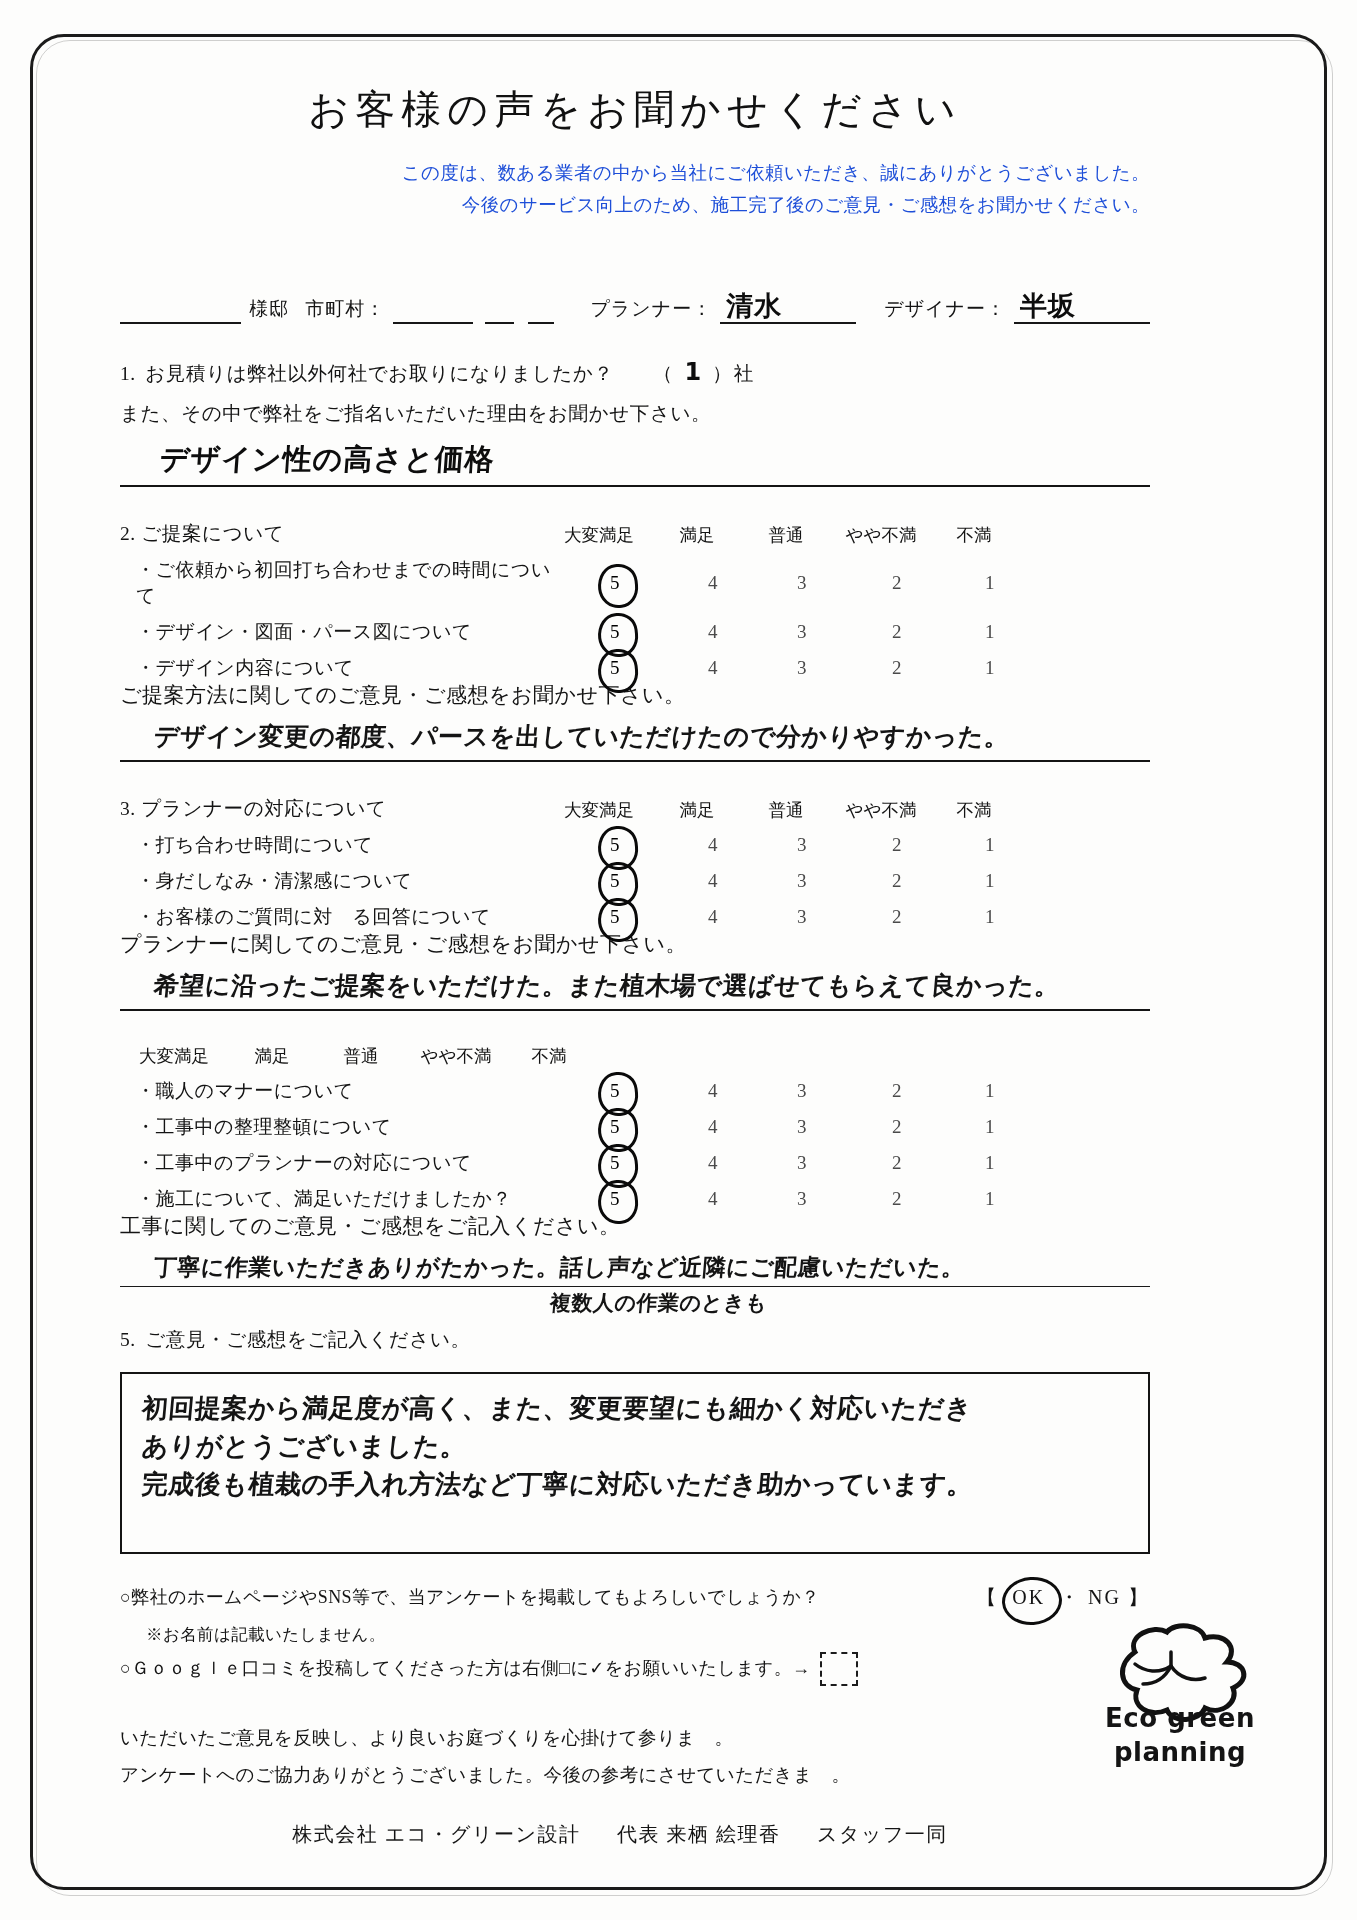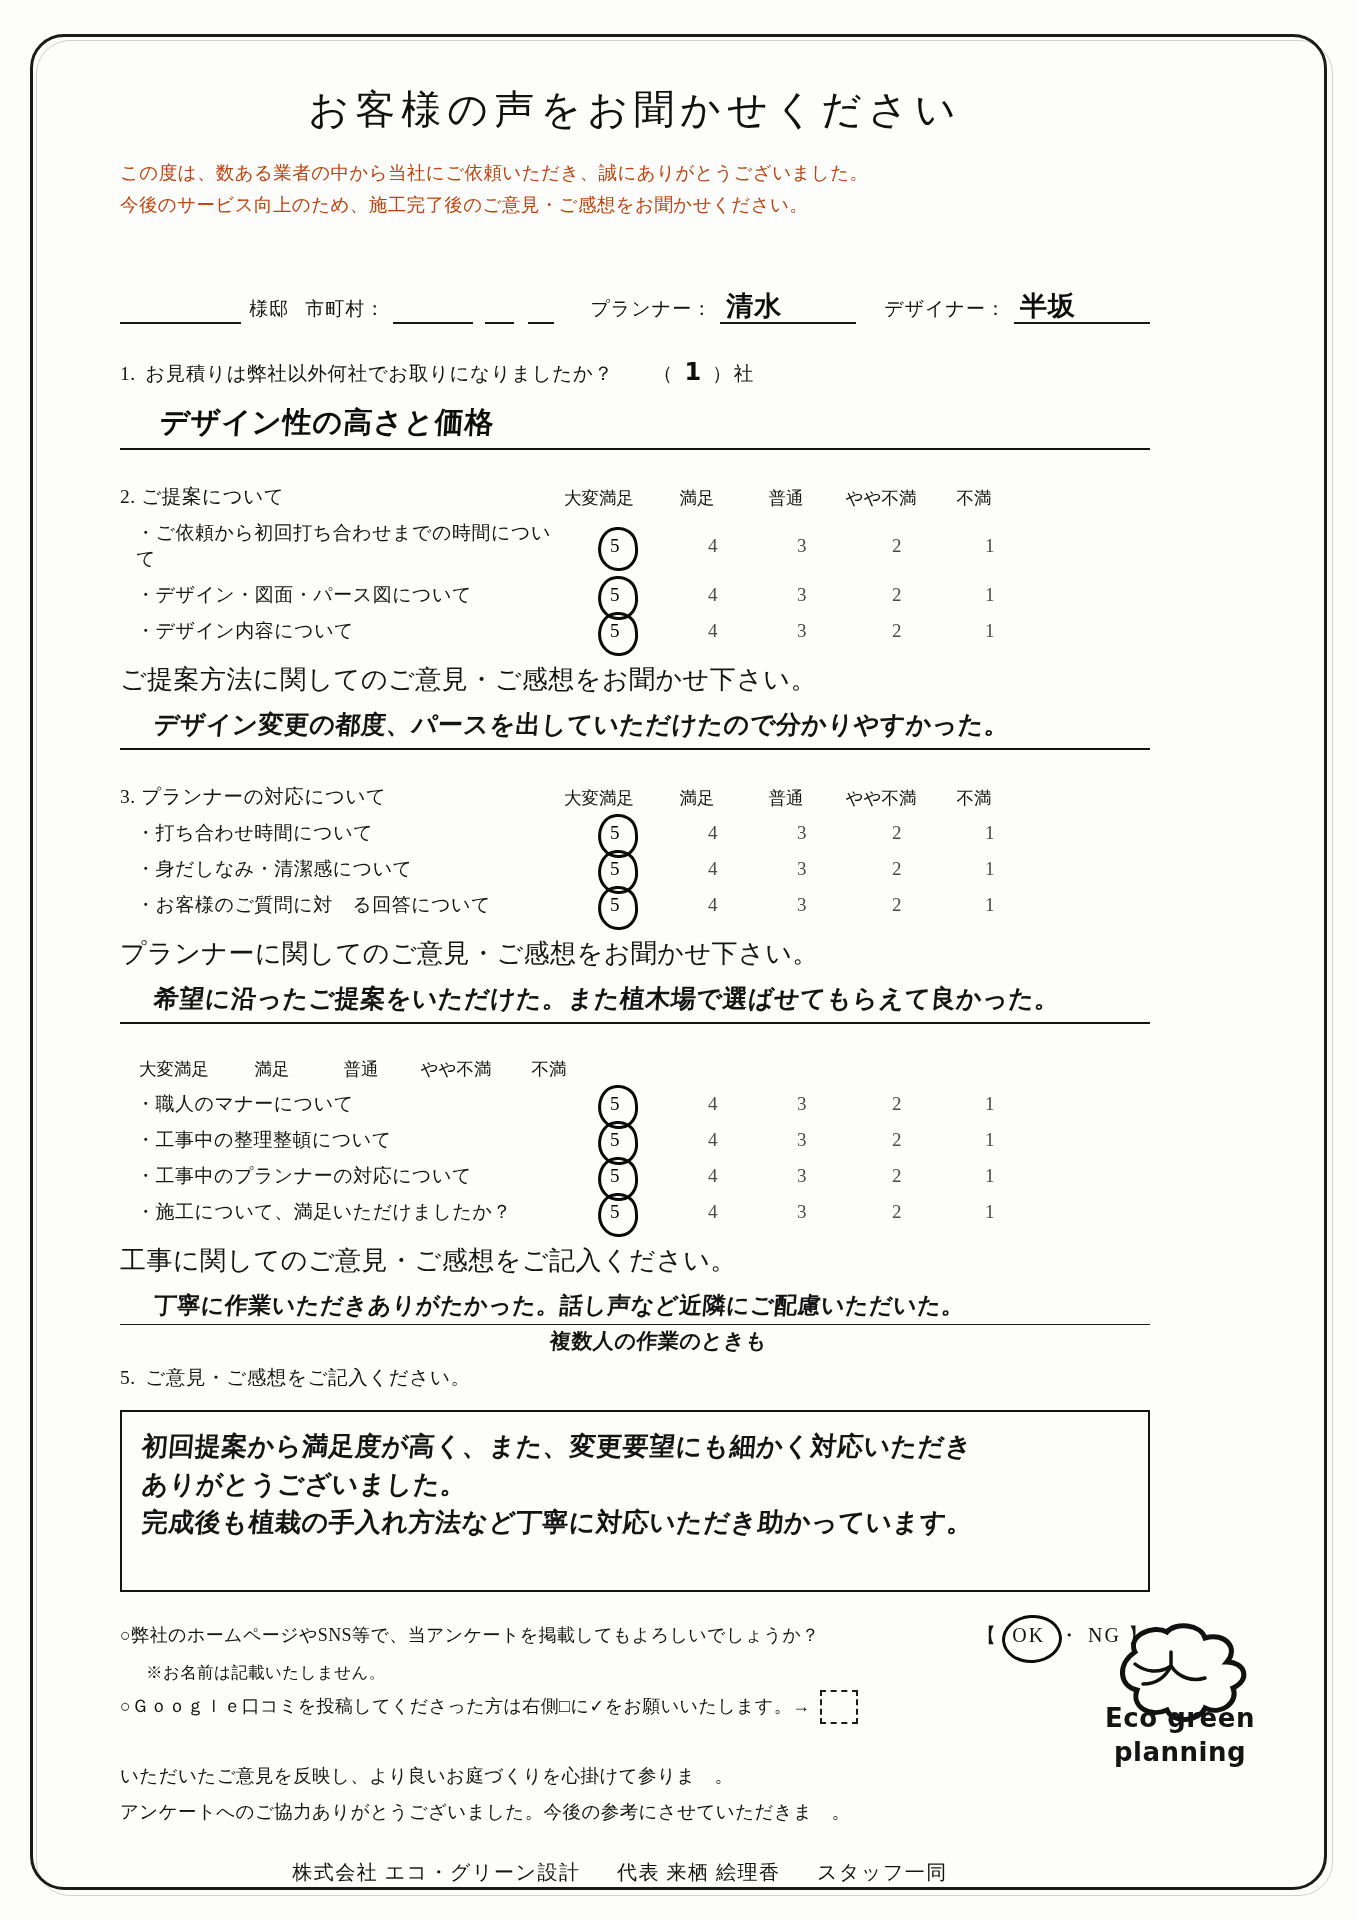--- a/index.html
+++ b/index.html
@@ -23,21 +23,21 @@
   }
 
   .content{position:absolute;left:120px;top:60px;width:1030px;}
 
   
   .title{
     text-align:center;font-size:40px;letter-spacing:6px;
     font-family:Liberation Serif, serif;font-weight:400;
     margin:22px 0 20px 0;color:#111;
   }
-  .lead{text-align:left;font-size:18.5px;line-height:1.75;letter-spacing:.4px;color:#c2410c;}
+  .lead{text-align:right;font-size:18.5px;line-height:1.75;letter-spacing:.4px;color:#1d4ed8;}
 
   
   .idrow{
     display:flex;align-items:flex-end;margin-top:60px;font-size:19px;letter-spacing:1px;
     height:42px;
   }
   .blank{border-bottom:2px solid #171717;height:26px;}
   .b1{width:140px;}
   .b2{width:92px;}
   .b3{width:34px;margin-left:12px;}
@@ -95,21 +95,21 @@
   .scores span.sel{
     color:#000;font-weight:400;
   }
   .scores span.sel::before{
     content:"";position:absolute;left:50%;top:50%;
     width:34px;height:38px;margin-left:-17px;margin-top:-19px;
     border:3px solid #0a0a0a;border-radius:50% 50% 48% 52%/55% 45% 50% 50%;
     transform:rotate(-6deg);
   }
 
-  .prompt{font-size:26px;letter-spacing:.5px;margin-top:18px;}
+  .prompt{font-size:21px;letter-spacing:.5px;}
   .hw-comment{
     font-family:"DejaVu Sans",sans-serif;font-weight:700;font-size:25px;
     letter-spacing:.5px;margin:14px 0 0 34px;line-height:1.15;white-space:nowrap;
     transform:skewX(-5deg);
   }
   .hw-comment.sm{font-size:23px;}
 
   
   .boxwrap{border:2.5px solid #141414;margin-top:14px;padding:16px 20px 24px 20px;min-height:138px;}
   .hw-box-line{
@@ -181,20 +181,21 @@
     </div>
 
     
     <div class="q">
       <span class="num">1.</span>
       <span>お見積りは弊社以外何社でお取りになりましたか？</span>
       <span class="paren" style="margin-left:34px;">
         <span>（</span><span class="val hw">1</span><span>）社</span>
       </span>
     </div>
+    <div class="q-sub">また、その中で弊社をご指名いただいた理由をお聞かせ下さい。</div>
     <div class="hw hw-answer">デザイン性の高さと価格</div>
     <div class="rule"></div>
 
     
     <div class="sec-head">
       <div class="sec-title">
         <span class="num">2.</span>
         <span>ご提案について</span>
       </div>
       <div class="scale-head">

